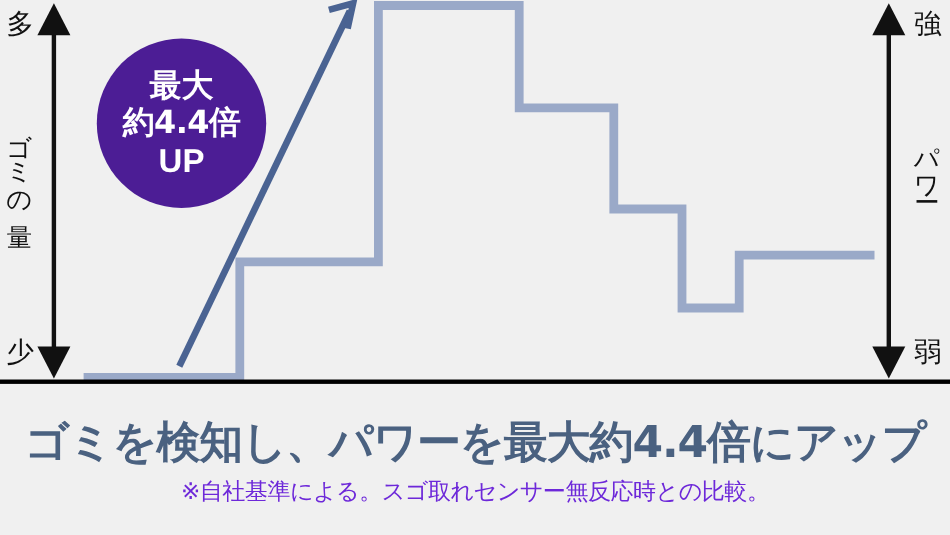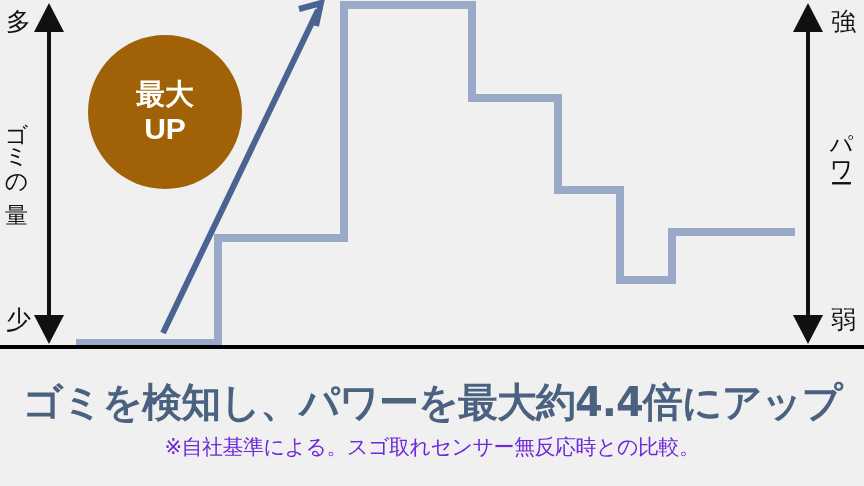--- a/index.html
+++ b/index.html
@@ -65,21 +65,21 @@
   #label-power  { left: 828px; top: 118px; }
 
   
   #badge {
     position: absolute;
     left: 88px;
     top: 35px;
     width: 154px;
     height: 154px;
     border-radius: 50%;
-    background: #a16207;
+    background: #4c1d95;
     display: flex;
     flex-direction: column;
     align-items: center;
     justify-content: center;
     color: #ffffff;
     font-weight: bold;
     line-height: 1.18;
     font-family: "DejaVu Sans", "Liberation Sans", sans-serif;
   }
   #badge .bl1 { font-size: 29px; letter-spacing: 0px; }
@@ -157,20 +157,21 @@
     <div class="axis-cap" id="label-many">多</div>
     <div class="axis-vert" id="label-amount">ゴミの量</div>
     <div class="axis-cap" id="label-few">少</div>
 
     <div class="axis-cap" id="label-strong">強</div>
     <div class="axis-vert" id="label-power">パワー</div>
     <div class="axis-cap" id="label-weak">弱</div>
 
     <div id="badge">
       <div class="bl1">最大</div>
+      <div class="bl2">約4.4倍</div>
       <div class="bl3">UP</div>
     </div>
 
   </div>
 
   <div id="caption-region">
     <div id="headline">ゴミを検知し、パワーを最大約4.4倍にアップ</div>
     <div id="footnote">※自社基準による。スゴ取れセンサー無反応時との比較。</div>
   </div>
 

